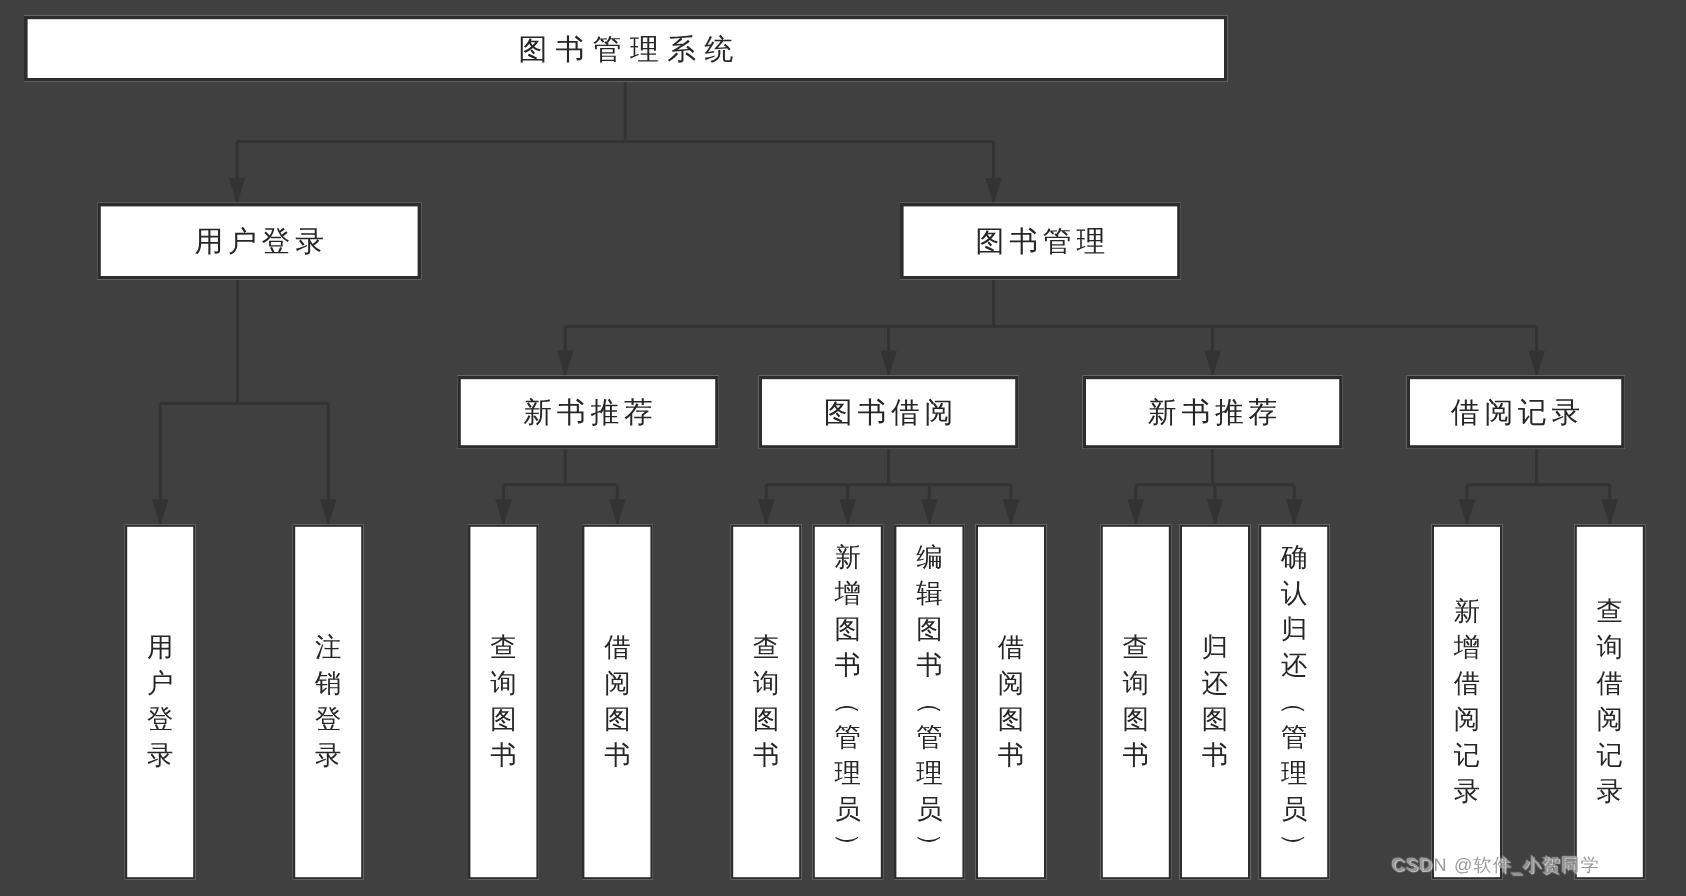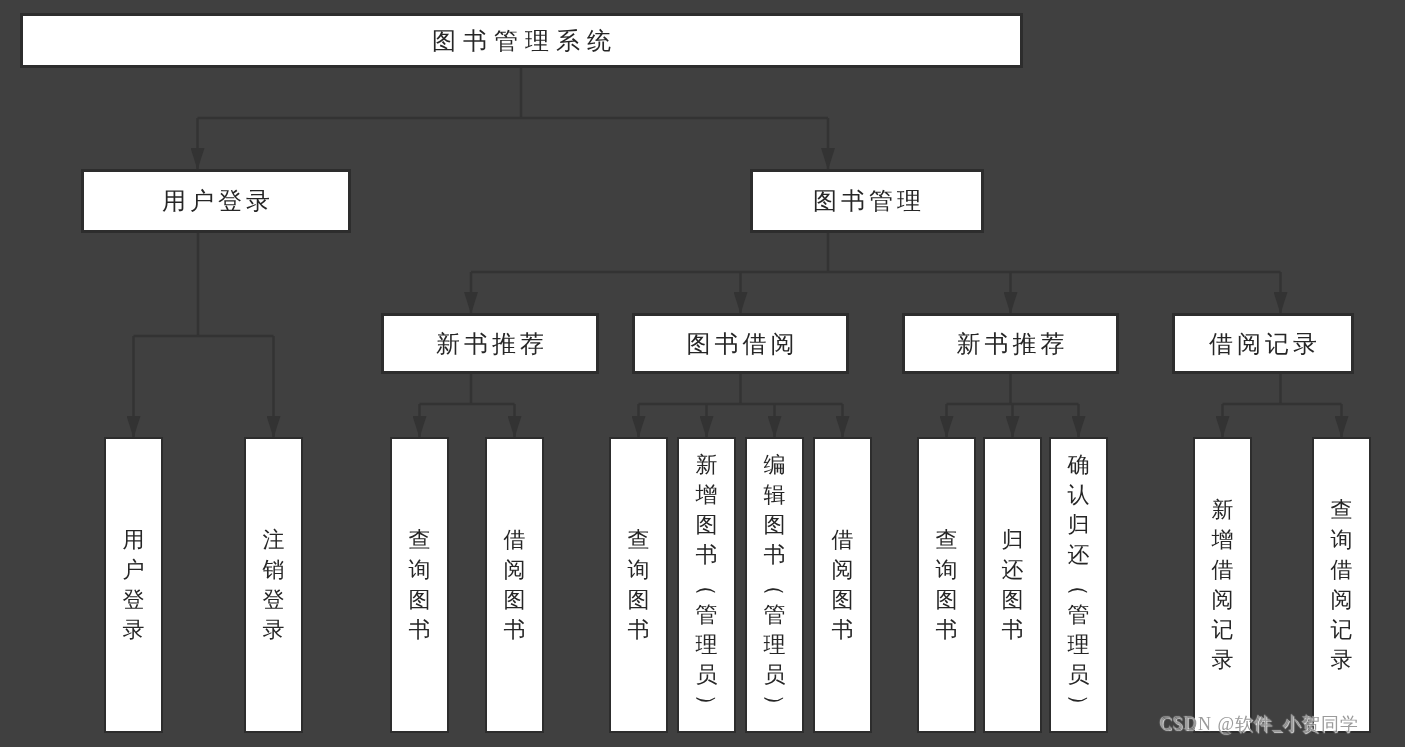--- a/index.html
+++ b/index.html
@@ -37,27 +37,26 @@
   #n-his  { left: 1172px;top: 313px; width: 182px;  height: 61px; }
   #lf-a1 { left: 104px; }  #lf-a2 { left: 244px; }
   #lf-b1 { left: 390px; }  #lf-b2 { left: 485px; }
   #lf-c1 { left: 609px; }  #lf-c2 { left: 677px; }  #lf-c3 { left: 745px; }  #lf-c4 { left: 813px; }
   #lf-d1 { left: 917px; }  #lf-d2 { left: 983px; }  #lf-d3 { left: 1049px; }
   #lf-e1 { left: 1193px; } #lf-e2 { left: 1312px; }
   #watermark {
     position: absolute;
     left: 1160px;
     top: 712px;
-    font-size: 18px;
+    font-size: 15px;
     color: #9b9b9b;
     letter-spacing: 1px;
     white-space: nowrap;
     text-shadow: 1px 1px 1px rgba(255,255,255,0.85), -1px -1px 1px rgba(255,255,255,0.6);
     z-index: 5;
-    font-family: Liberation Serif, serif;
   }
 </style>
 </head>
 <body>
 
 <div id="canvas">
 
   <svg id="wires" viewBox="0 0 1405 747" xmlns="http://www.w3.org/2000/svg">
     <defs>
       <marker id="arw" viewBox="0 0 22 14" refX="21" refY="7" markerWidth="22" markerHeight="14" markerUnits="userSpaceOnUse" orient="auto">

